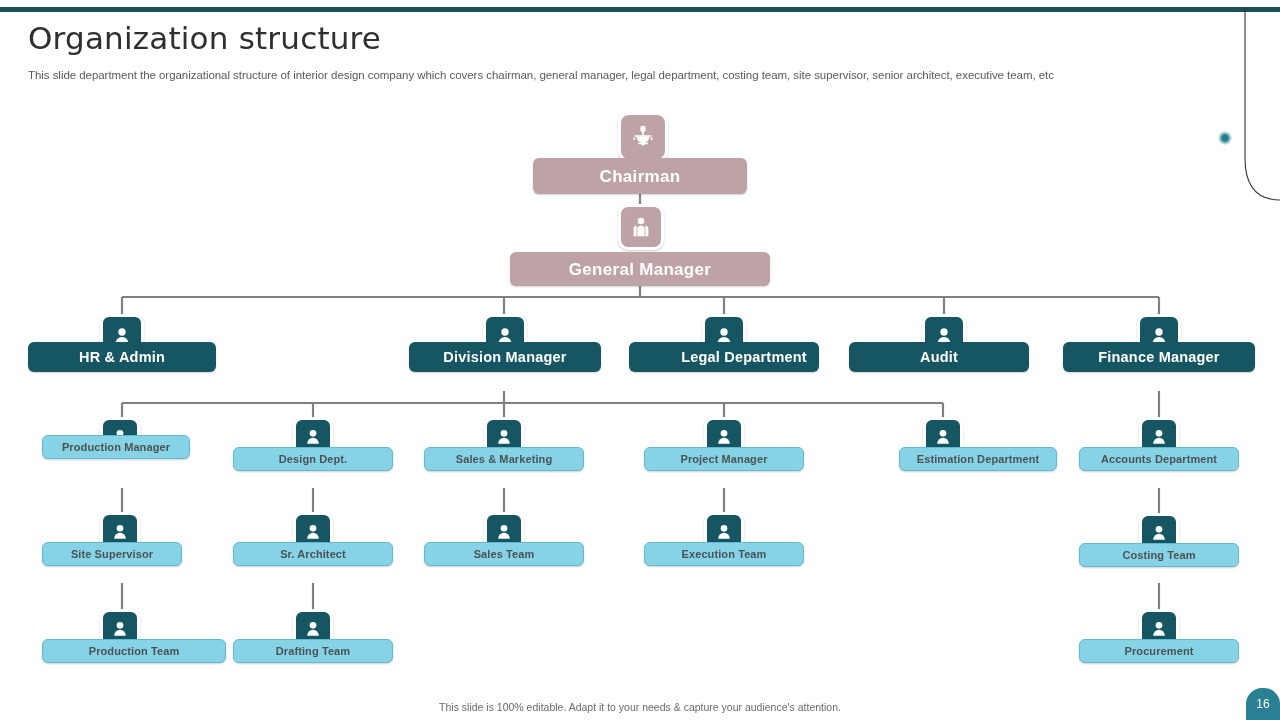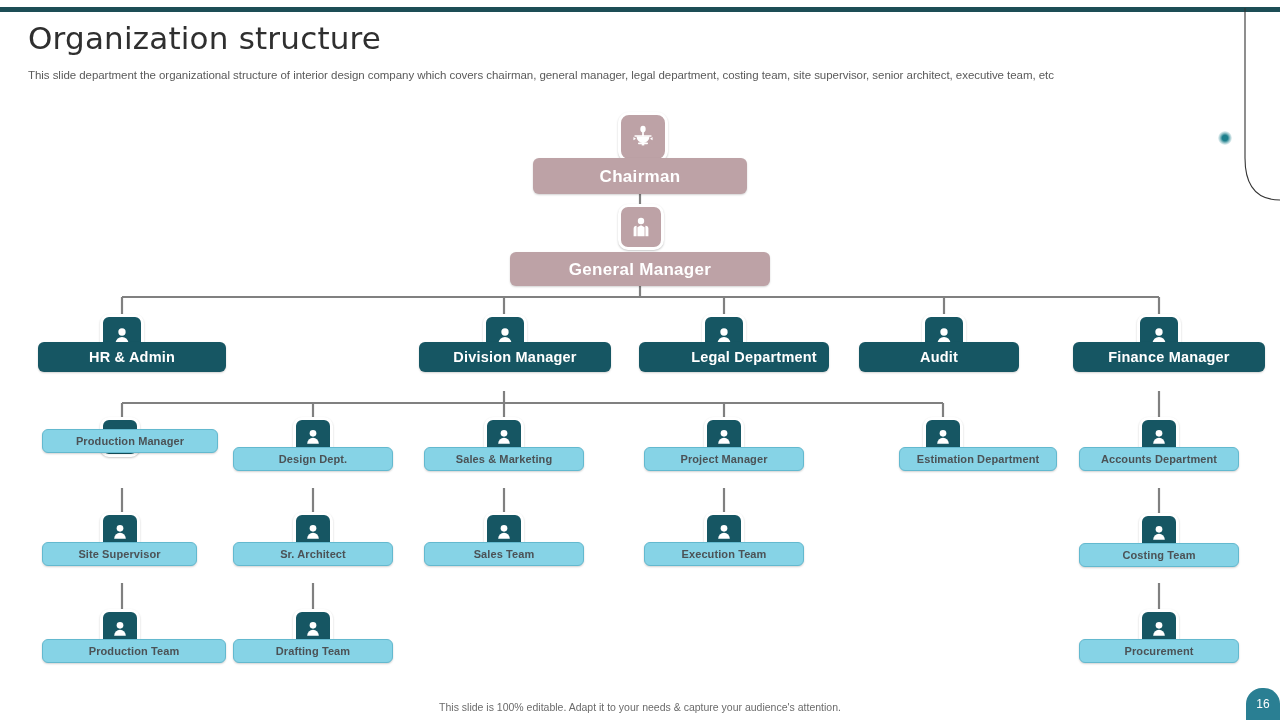--- a/index.html
+++ b/index.html
@@ -42,21 +42,21 @@
     display:flex;align-items:center;justify-content:center;
     box-shadow:0 1px 2px rgba(0,0,0,.22);
   }
 
   
   .tier-top .bar{background:#bda2a6;}
   .tier-top .bar span{color:#ffffff;font-size:17px;font-weight:700;letter-spacing:.3px;}
   .tier-top .ico{background:#bda2a6;}
 
   
-  .tier-2 .bar{background:#165663;margin-left:10px;}
+  .tier-2 .bar{background:#165663;}
   .tier-2 .bar span{color:#ffffff;font-size:14.5px;font-weight:700;letter-spacing:.2px;}
 
   
   .tier-l .bar{background:#86d3e6;border:1px solid #63b9cf;}
   .tier-l .bar span{color:#4b5256;font-size:11px;font-weight:600;letter-spacing:.1px;}
 
   
   .footer{
     position:absolute;left:0;top:701px;width:1280px;text-align:center;
     font-size:10.5px;color:#6b6b6b;
@@ -190,21 +190,21 @@
     </div>
   </div>
 
   <div class="node tier-2" style="left:849px;top:314px;width:190px;">
     <div class="ico" style="left:73px;">
       <svg width="22" height="22" viewBox="0 0 24 24" fill="#ffffff">
           <circle cx="12" cy="7.6" r="4"></circle>
           <path d="M12 13 a7 7 0 0 1 7 7 h-14 a7 7 0 0 1 7 -7z"></path>
         </svg>
     </div>
-    <div class="bar" style="width:160px;">
+    <div class="bar" style="width:180px;">
       <span>Audit</span>
     </div>
   </div>
 
   <div class="node tier-2" style="left:1063px;top:314px;width:192px;">
     <div class="ico" style="left:74px;">
       <svg width="22" height="22" viewBox="0 0 24 24" fill="#ffffff">
           <circle cx="12" cy="7.6" r="4"></circle>
           <path d="M12 13 a7 7 0 0 1 7 7 h-14 a7 7 0 0 1 7 -7z"></path>
         </svg>
@@ -214,21 +214,21 @@
     </div>
   </div>
 
   <div class="node tier-l" style="left:42px;top:417px;width:160px;">
     <div class="ico" style="left:58px;width:40px;height:40px;">
       <svg width="20" height="20" viewBox="0 0 24 24" fill="#ffffff">
           <circle cx="12" cy="7.6" r="4"></circle>
           <path d="M12 13 a7 7 0 0 1 7 7 h-14 a7 7 0 0 1 7 -7z"></path>
         </svg>
     </div>
-    <div class="bar" style="width:176px;height:24px;top:12px;">
+    <div class="bar" style="width:148px;height:24px;top:18px;">
       <span>Production Manager</span>
     </div>
   </div>
 
   <div class="node tier-l" style="left:233px;top:417px;width:160px;">
     <div class="ico" style="left:60px;width:40px;height:40px;">
       <svg width="20" height="20" viewBox="0 0 24 24" fill="#ffffff">
           <circle cx="12" cy="7.6" r="4"></circle>
           <path d="M12 13 a7 7 0 0 1 7 7 h-14 a7 7 0 0 1 7 -7z"></path>
         </svg>
@@ -286,21 +286,21 @@
     </div>
   </div>
 
   <div class="node tier-l" style="left:42px;top:512px;width:160px;">
     <div class="ico" style="left:58px;width:40px;height:40px;">
       <svg width="20" height="20" viewBox="0 0 24 24" fill="#ffffff">
           <circle cx="12" cy="7.6" r="4"></circle>
           <path d="M12 13 a7 7 0 0 1 7 7 h-14 a7 7 0 0 1 7 -7z"></path>
         </svg>
     </div>
-    <div class="bar" style="width:155px;height:24px;top:30px;">
+    <div class="bar" style="width:140px;height:24px;top:30px;">
       <span>Site Supervisor</span>
     </div>
   </div>
 
   <div class="node tier-l" style="left:233px;top:512px;width:160px;">
     <div class="ico" style="left:60px;width:40px;height:40px;">
       <svg width="20" height="20" viewBox="0 0 24 24" fill="#ffffff">
           <circle cx="12" cy="7.6" r="4"></circle>
           <path d="M12 13 a7 7 0 0 1 7 7 h-14 a7 7 0 0 1 7 -7z"></path>
         </svg>

